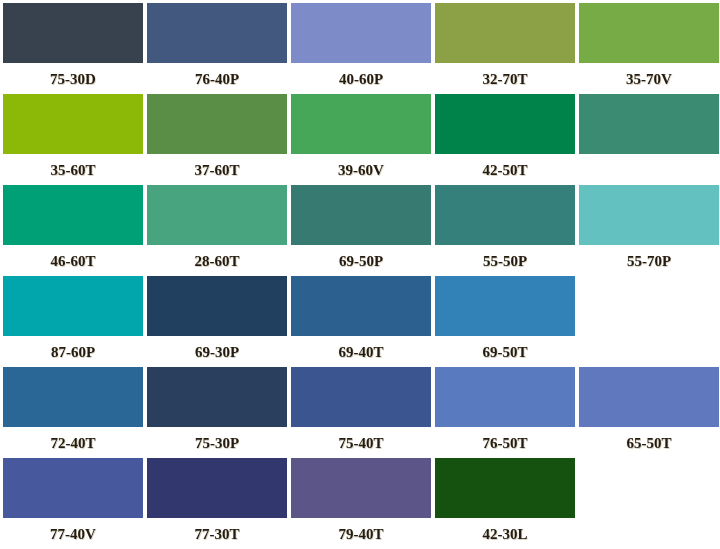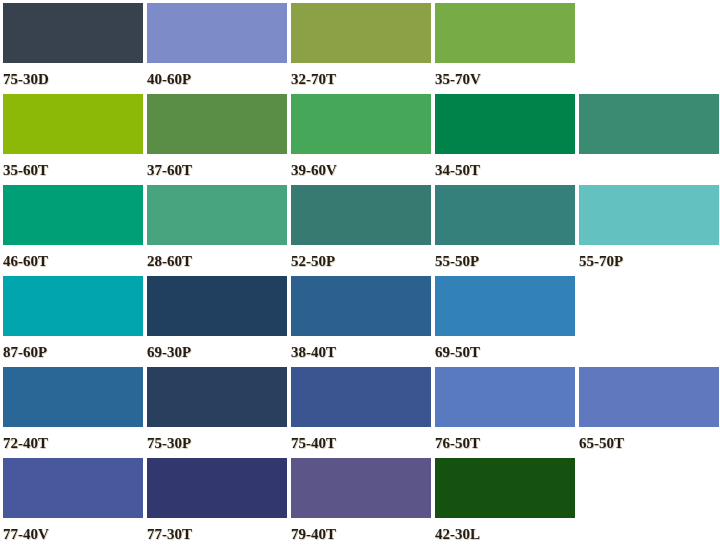--- a/index.html
+++ b/index.html
@@ -36,20 +36,21 @@
   }
   .swatch-chip {
     width: 140px;
     height: 60px;
     display: block;
   }
   .swatch-label {
     width: 140px;
     height: 16px;
     line-height: 32px;
+    text-align: center;
     font-family: "Liberation Serif", "DejaVu Serif", serif;
     font-weight: bold;
     font-size: 15px;
     letter-spacing: 0px;
     color: #241c12;
     text-shadow:
        0.7px 0.7px 0 #d8d2c4,
       -0.4px -0.4px 0 #efe9dd;
     white-space: nowrap;
   }
@@ -59,20 +60,24 @@
   }
 </style>
 </head>
 <body>
 
 <div id="swatch-grid">
     <div class="swatch-row">
       <div class="swatch-cell">
         <div class="swatch-chip" style="background-color: rgb(56, 65, 78);"></div>
         <div class="swatch-label">75-30D</div>
+      </div>
+      <div class="swatch-cell">
+        <div class="swatch-chip" style="background-color: rgb(66, 88, 127);"></div>
+        <div class="swatch-label">76-40P</div>
       </div>
       <div class="swatch-cell">
         <div class="swatch-chip" style="background-color: rgb(125, 140, 200);"></div>
         <div class="swatch-label">40-60P</div>
       </div>
       <div class="swatch-cell">
         <div class="swatch-chip" style="background-color: rgb(140, 160, 69);"></div>
         <div class="swatch-label">32-70T</div>
       </div>
       <div class="swatch-cell">
@@ -88,38 +93,38 @@
       <div class="swatch-cell">
         <div class="swatch-chip" style="background-color: rgb(90, 141, 69);"></div>
         <div class="swatch-label">37-60T</div>
       </div>
       <div class="swatch-cell">
         <div class="swatch-chip" style="background-color: rgb(69, 167, 87);"></div>
         <div class="swatch-label">39-60V</div>
       </div>
       <div class="swatch-cell">
         <div class="swatch-chip" style="background-color: rgb(0, 131, 74);"></div>
-        <div class="swatch-label">34-50T</div>
+        <div class="swatch-label">42-50T</div>
       </div>
       <div class="swatch-cell">
         <div class="swatch-chip" style="background-color: rgb(59, 138, 114);"></div>
       </div>
     </div>
     <div class="swatch-row">
       <div class="swatch-cell">
         <div class="swatch-chip" style="background-color: rgb(0, 160, 119);"></div>
         <div class="swatch-label">46-60T</div>
       </div>
       <div class="swatch-cell">
         <div class="swatch-chip" style="background-color: rgb(72, 164, 126);"></div>
         <div class="swatch-label">28-60T</div>
       </div>
       <div class="swatch-cell">
         <div class="swatch-chip" style="background-color: rgb(54, 122, 114);"></div>
-        <div class="swatch-label">52-50P</div>
+        <div class="swatch-label">69-50P</div>
       </div>
       <div class="swatch-cell">
         <div class="swatch-chip" style="background-color: rgb(54, 128, 124);"></div>
         <div class="swatch-label">55-50P</div>
       </div>
       <div class="swatch-cell">
         <div class="swatch-chip" style="background-color: rgb(99, 194, 192);"></div>
         <div class="swatch-label">55-70P</div>
       </div>
     </div>
@@ -127,21 +132,21 @@
       <div class="swatch-cell">
         <div class="swatch-chip" style="background-color: rgb(0, 166, 172);"></div>
         <div class="swatch-label">87-60P</div>
       </div>
       <div class="swatch-cell">
         <div class="swatch-chip" style="background-color: rgb(33, 64, 95);"></div>
         <div class="swatch-label">69-30P</div>
       </div>
       <div class="swatch-cell">
         <div class="swatch-chip" style="background-color: rgb(43, 96, 143);"></div>
-        <div class="swatch-label">38-40T</div>
+        <div class="swatch-label">69-40T</div>
       </div>
       <div class="swatch-cell">
         <div class="swatch-chip" style="background-color: rgb(50, 130, 184);"></div>
         <div class="swatch-label">69-50T</div>
       </div>
     </div>
     <div class="swatch-row">
       <div class="swatch-cell">
         <div class="swatch-chip" style="background-color: rgb(43, 103, 150);"></div>
         <div class="swatch-label">72-40T</div>

